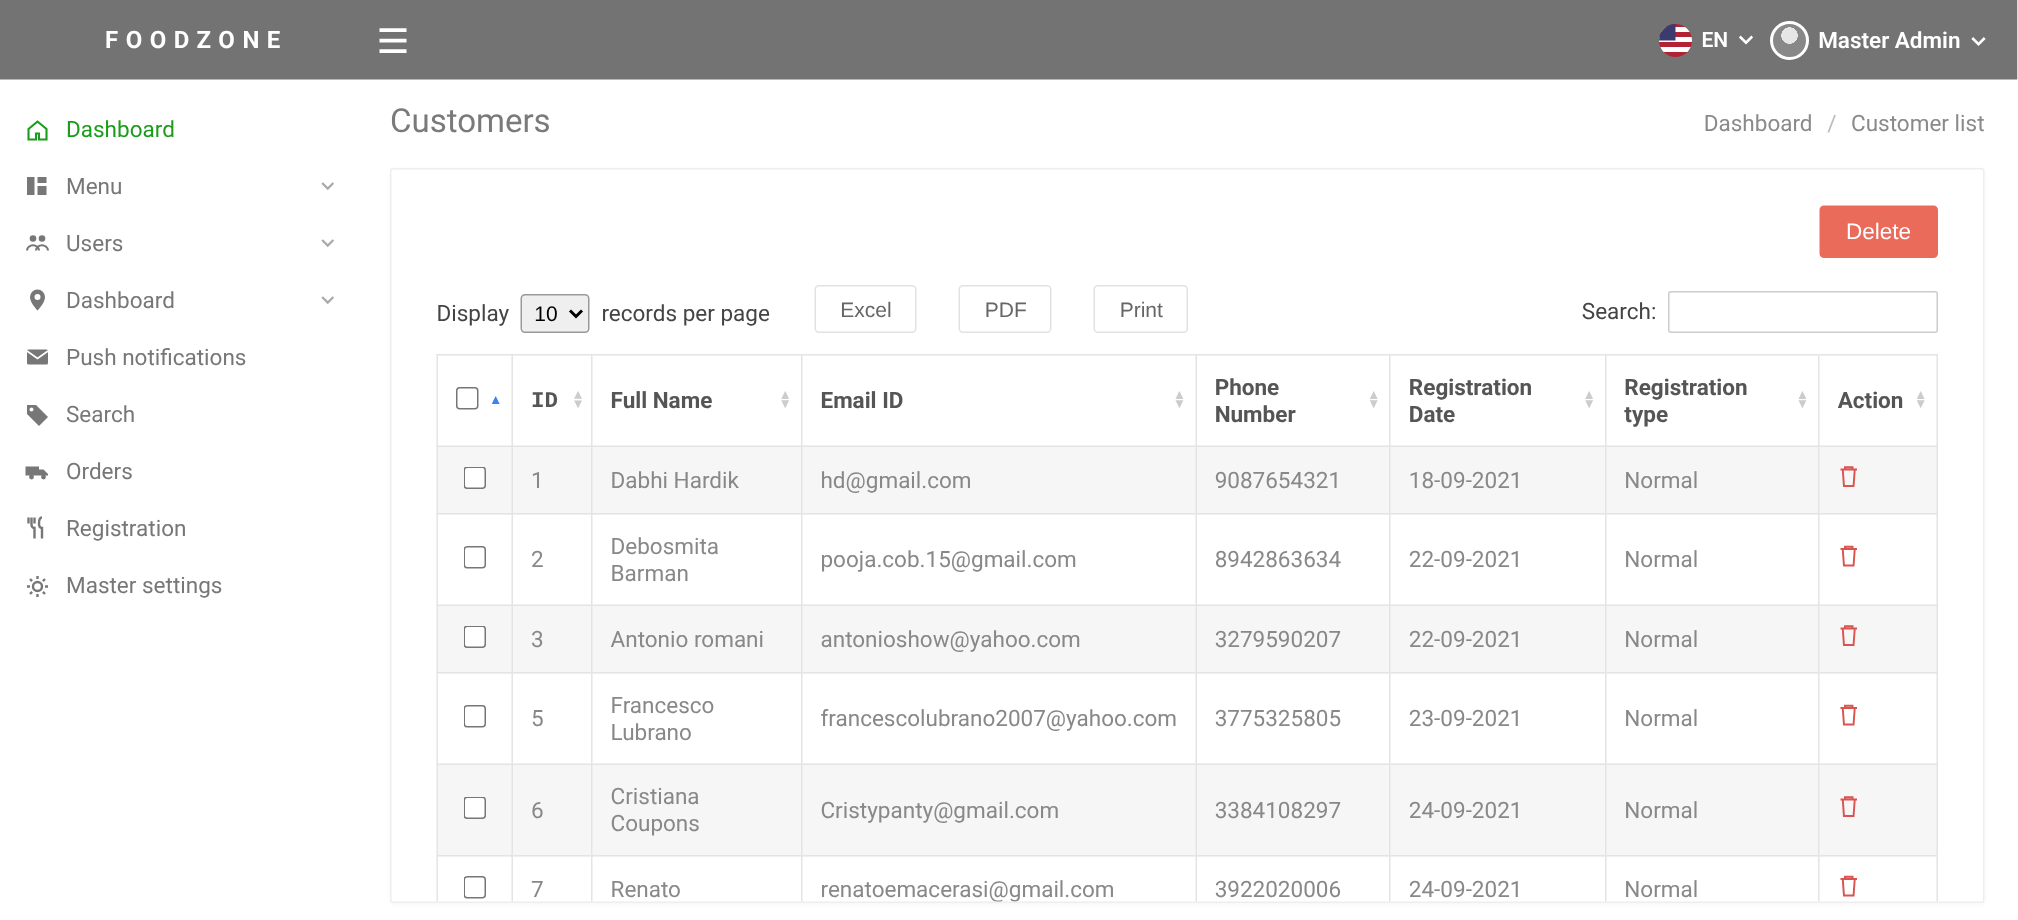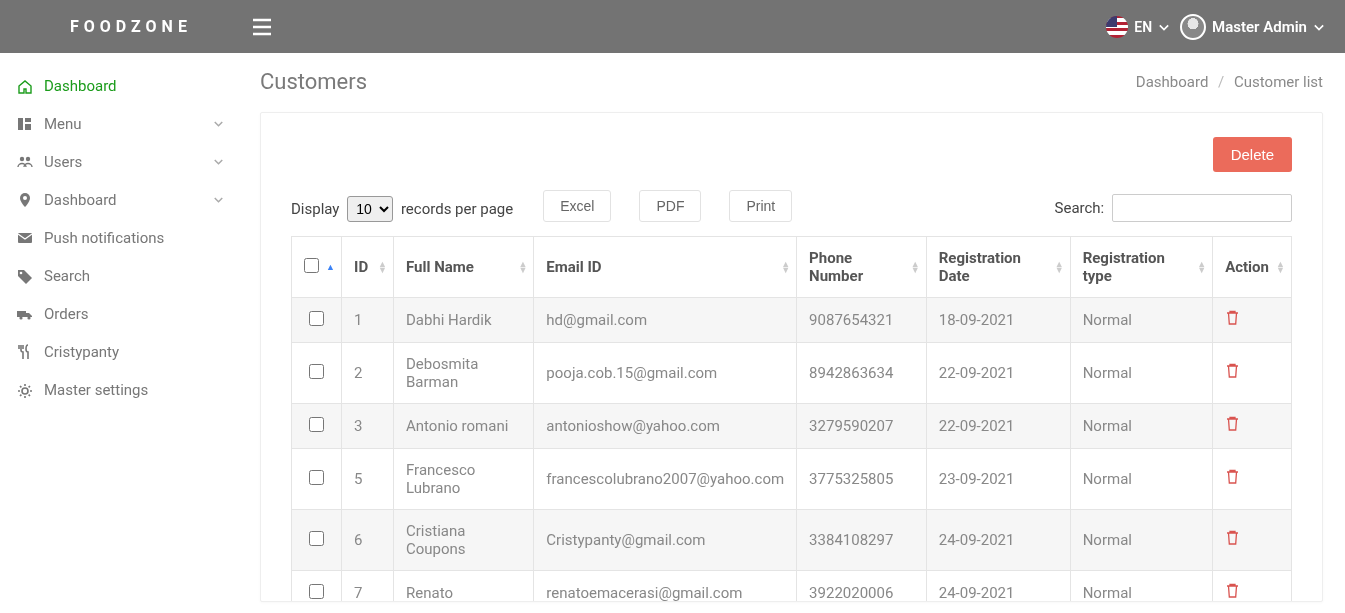--- a/index.html
+++ b/index.html
@@ -47,21 +47,21 @@
   .search-block input { border:1px solid #ccc; border-radius:2px; height:28px; width:180px; margin-left:4px; padding:0 6px; }
 
   table { width:100%; border-collapse:collapse; }
   th, td { border:1px solid #e4e4e4; padding:12px 12px; text-align:left; vertical-align:middle; }
   thead th { color:#555; font-weight:700; font-size:15px; position:relative; padding-right:22px; }
   tbody td { color:#888; font-size:15px; }
   tbody tr:nth-child(odd) { background:#f6f6f6; }
   th .sort { position:absolute; right:6px; top:50%; transform:translateY(-50%); display:flex; flex-direction:column; line-height:6px; color:#ccc; font-size:9px; }
   th .sort.asc .up { color:#3b82f6; }
   .checkbox-cell { width:48px; text-align:center; }
-  .id-col { width:52px; }
+  .id-col { width:52px;font-family:Liberation Mono, monospace; }
   .cb { width:15px; height:15px; cursor:pointer; }
 
   .trash { color:#d9534f; cursor:pointer; display:inline-flex; }
   .trash svg { width:15px; height:16px; }
 
   
   .card-clip { max-height: 490px; overflow:hidden; }
 </style>
 </head>
 <body>
@@ -209,21 +209,21 @@
           </svg>
         </span>
   <span class="label">Orders</span>
   </div>
       <div class="nav-item">
         <span class="icon">
           <svg width="18" height="16" viewBox="0 0 18 16">
             <use href="#i-fork"></use>
           </svg>
         </span>
-  <span class="label">Cristypanty</span>
+  <span class="label">Registration</span>
   </div>
       <div class="nav-item">
         <span class="icon">
           <svg width="18" height="16" viewBox="0 0 18 16">
             <use href="#i-gear"></use>
           </svg>
         </span>
   <span class="label">Master settings</span>
   </div>
     </div>

